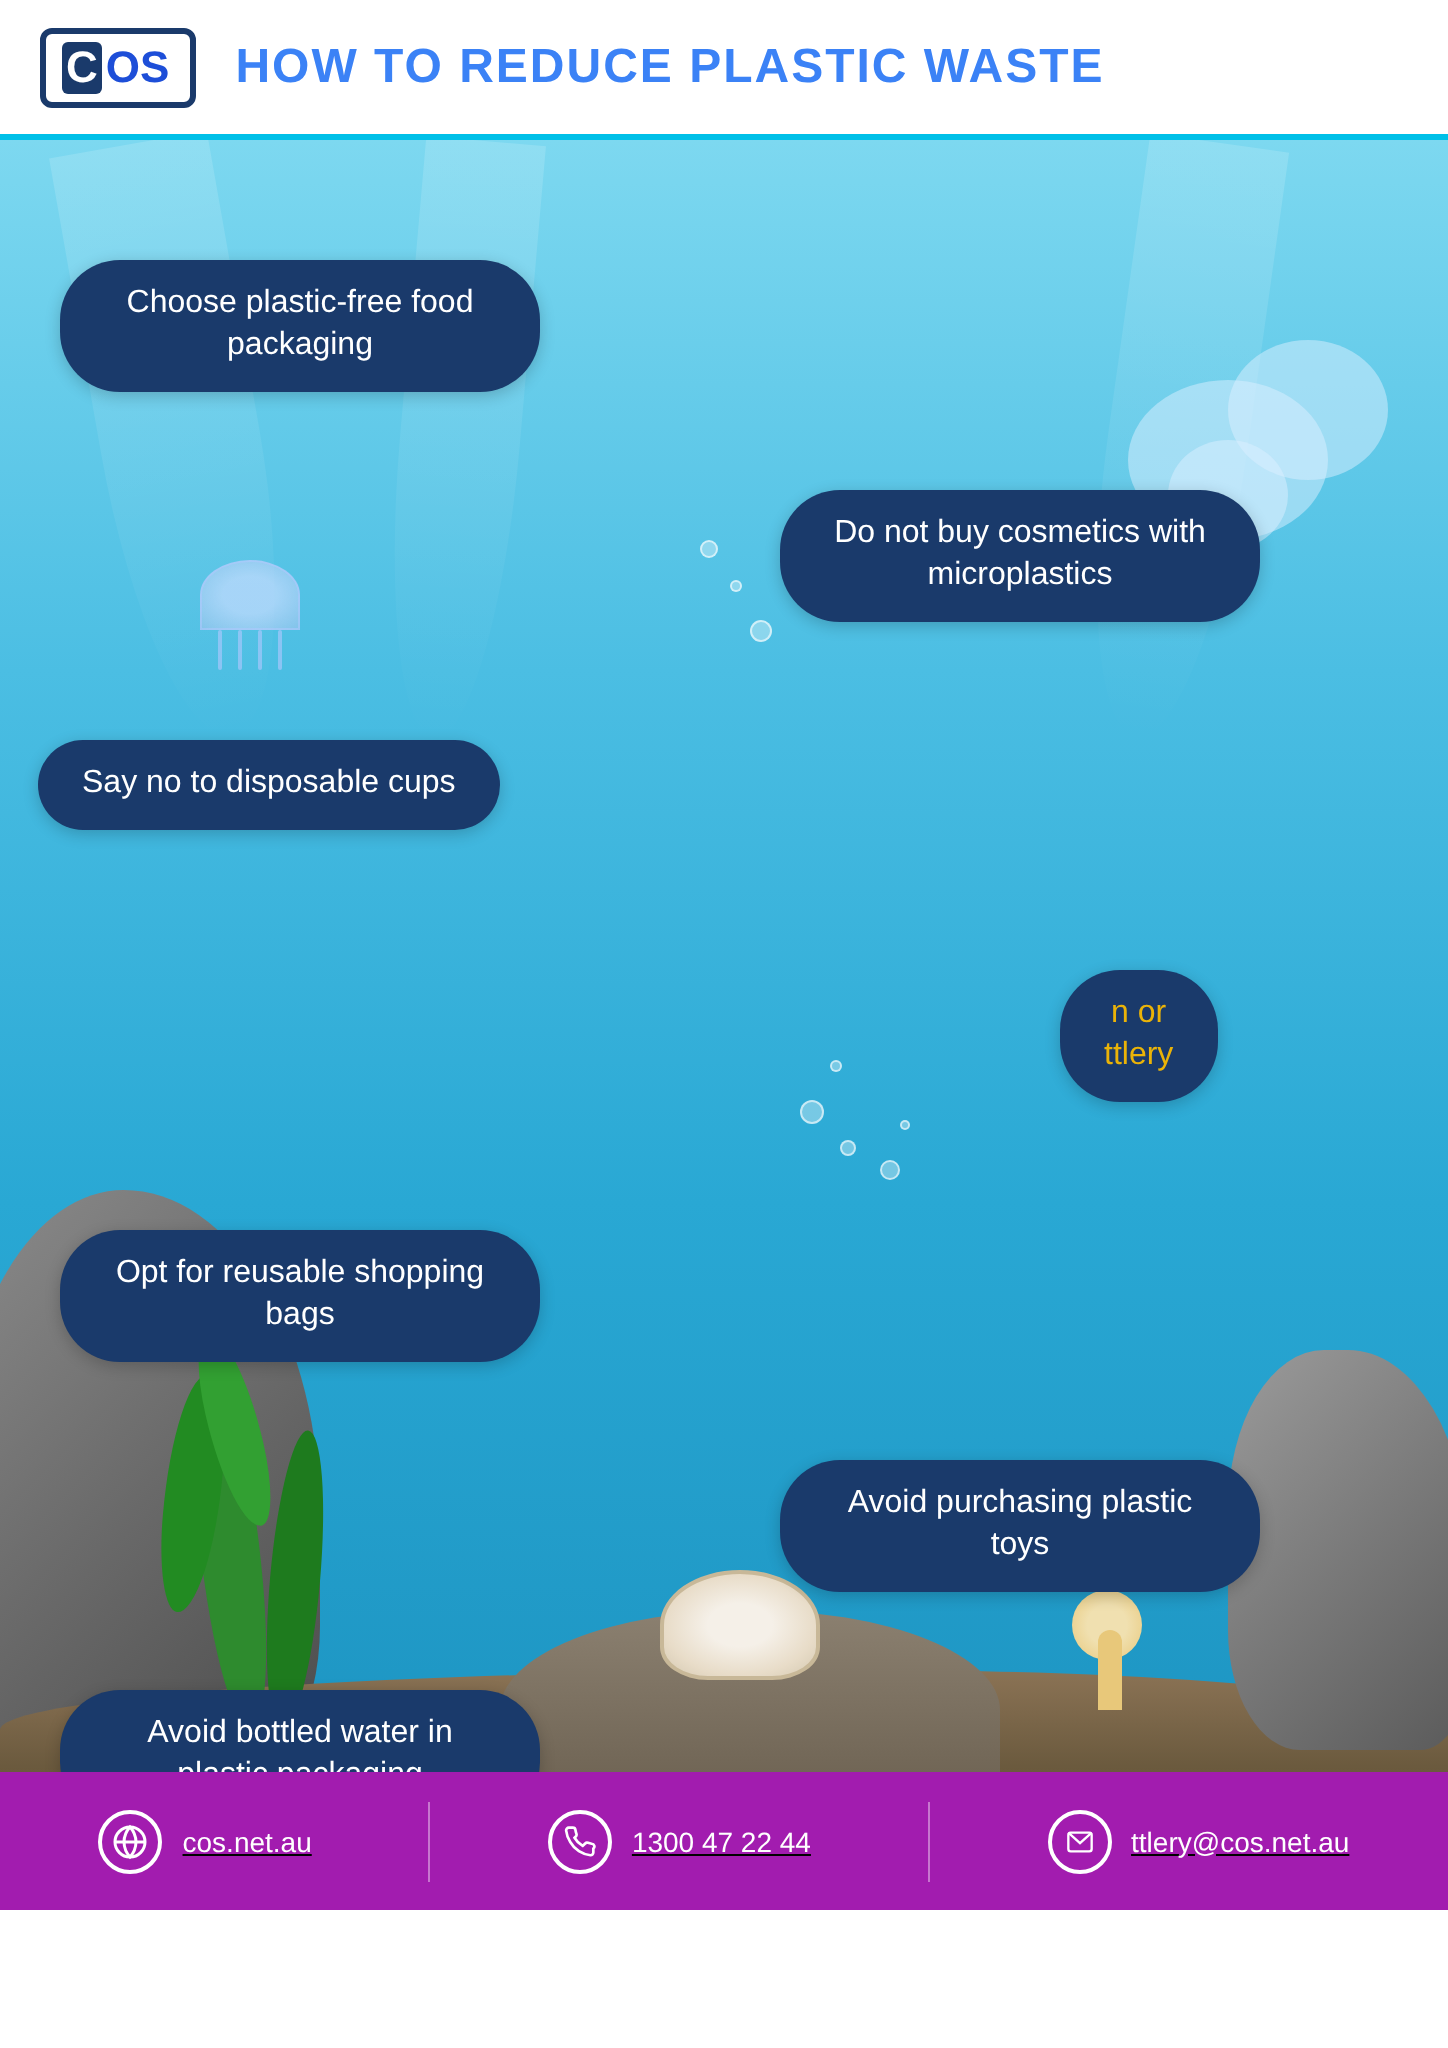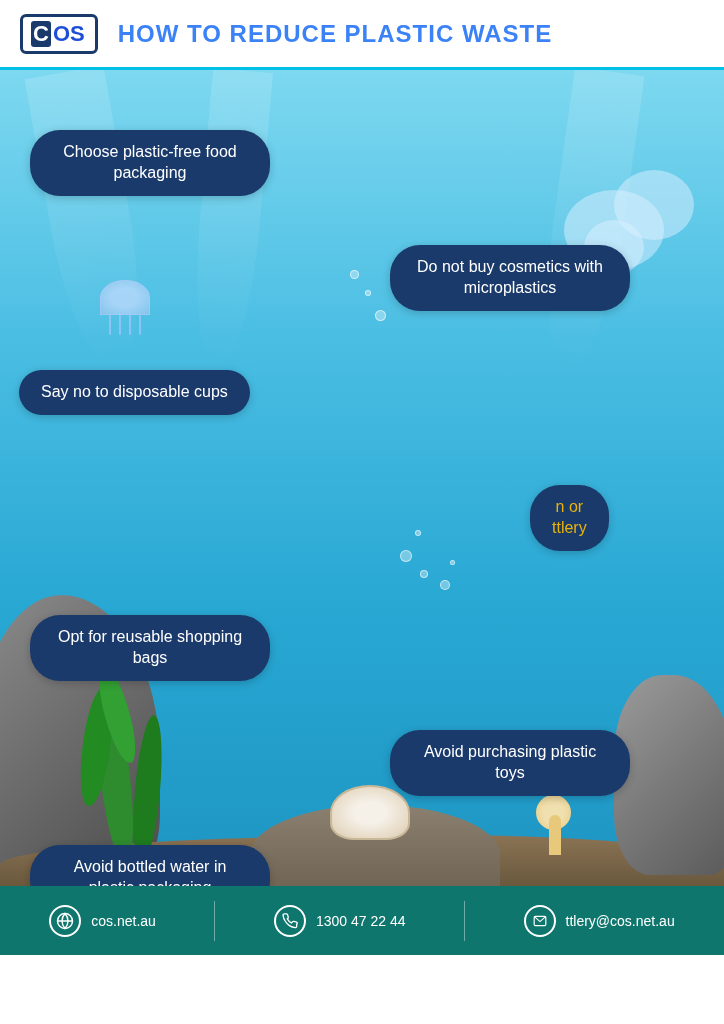--- a/index.html
+++ b/index.html
@@ -268,25 +268,26 @@
       z-index: 5;
     }
 
     
     .footer {
       position: absolute;
       bottom: 0;
       left: 0;
       right: 0;
       height: 69px;
-      background: #0f766e;
+      background: #a21caf;
       display: flex;
       align-items: center;
       justify-content: space-around;
       padding: 0 20px;
+      text-decoration: underline;
     }
     .footer-item {
       display: flex;
       align-items: center;
       gap: 10px;
       color: #fff;
       font-size: 14px;
     }
     .footer-icon {
       width: 32px;

